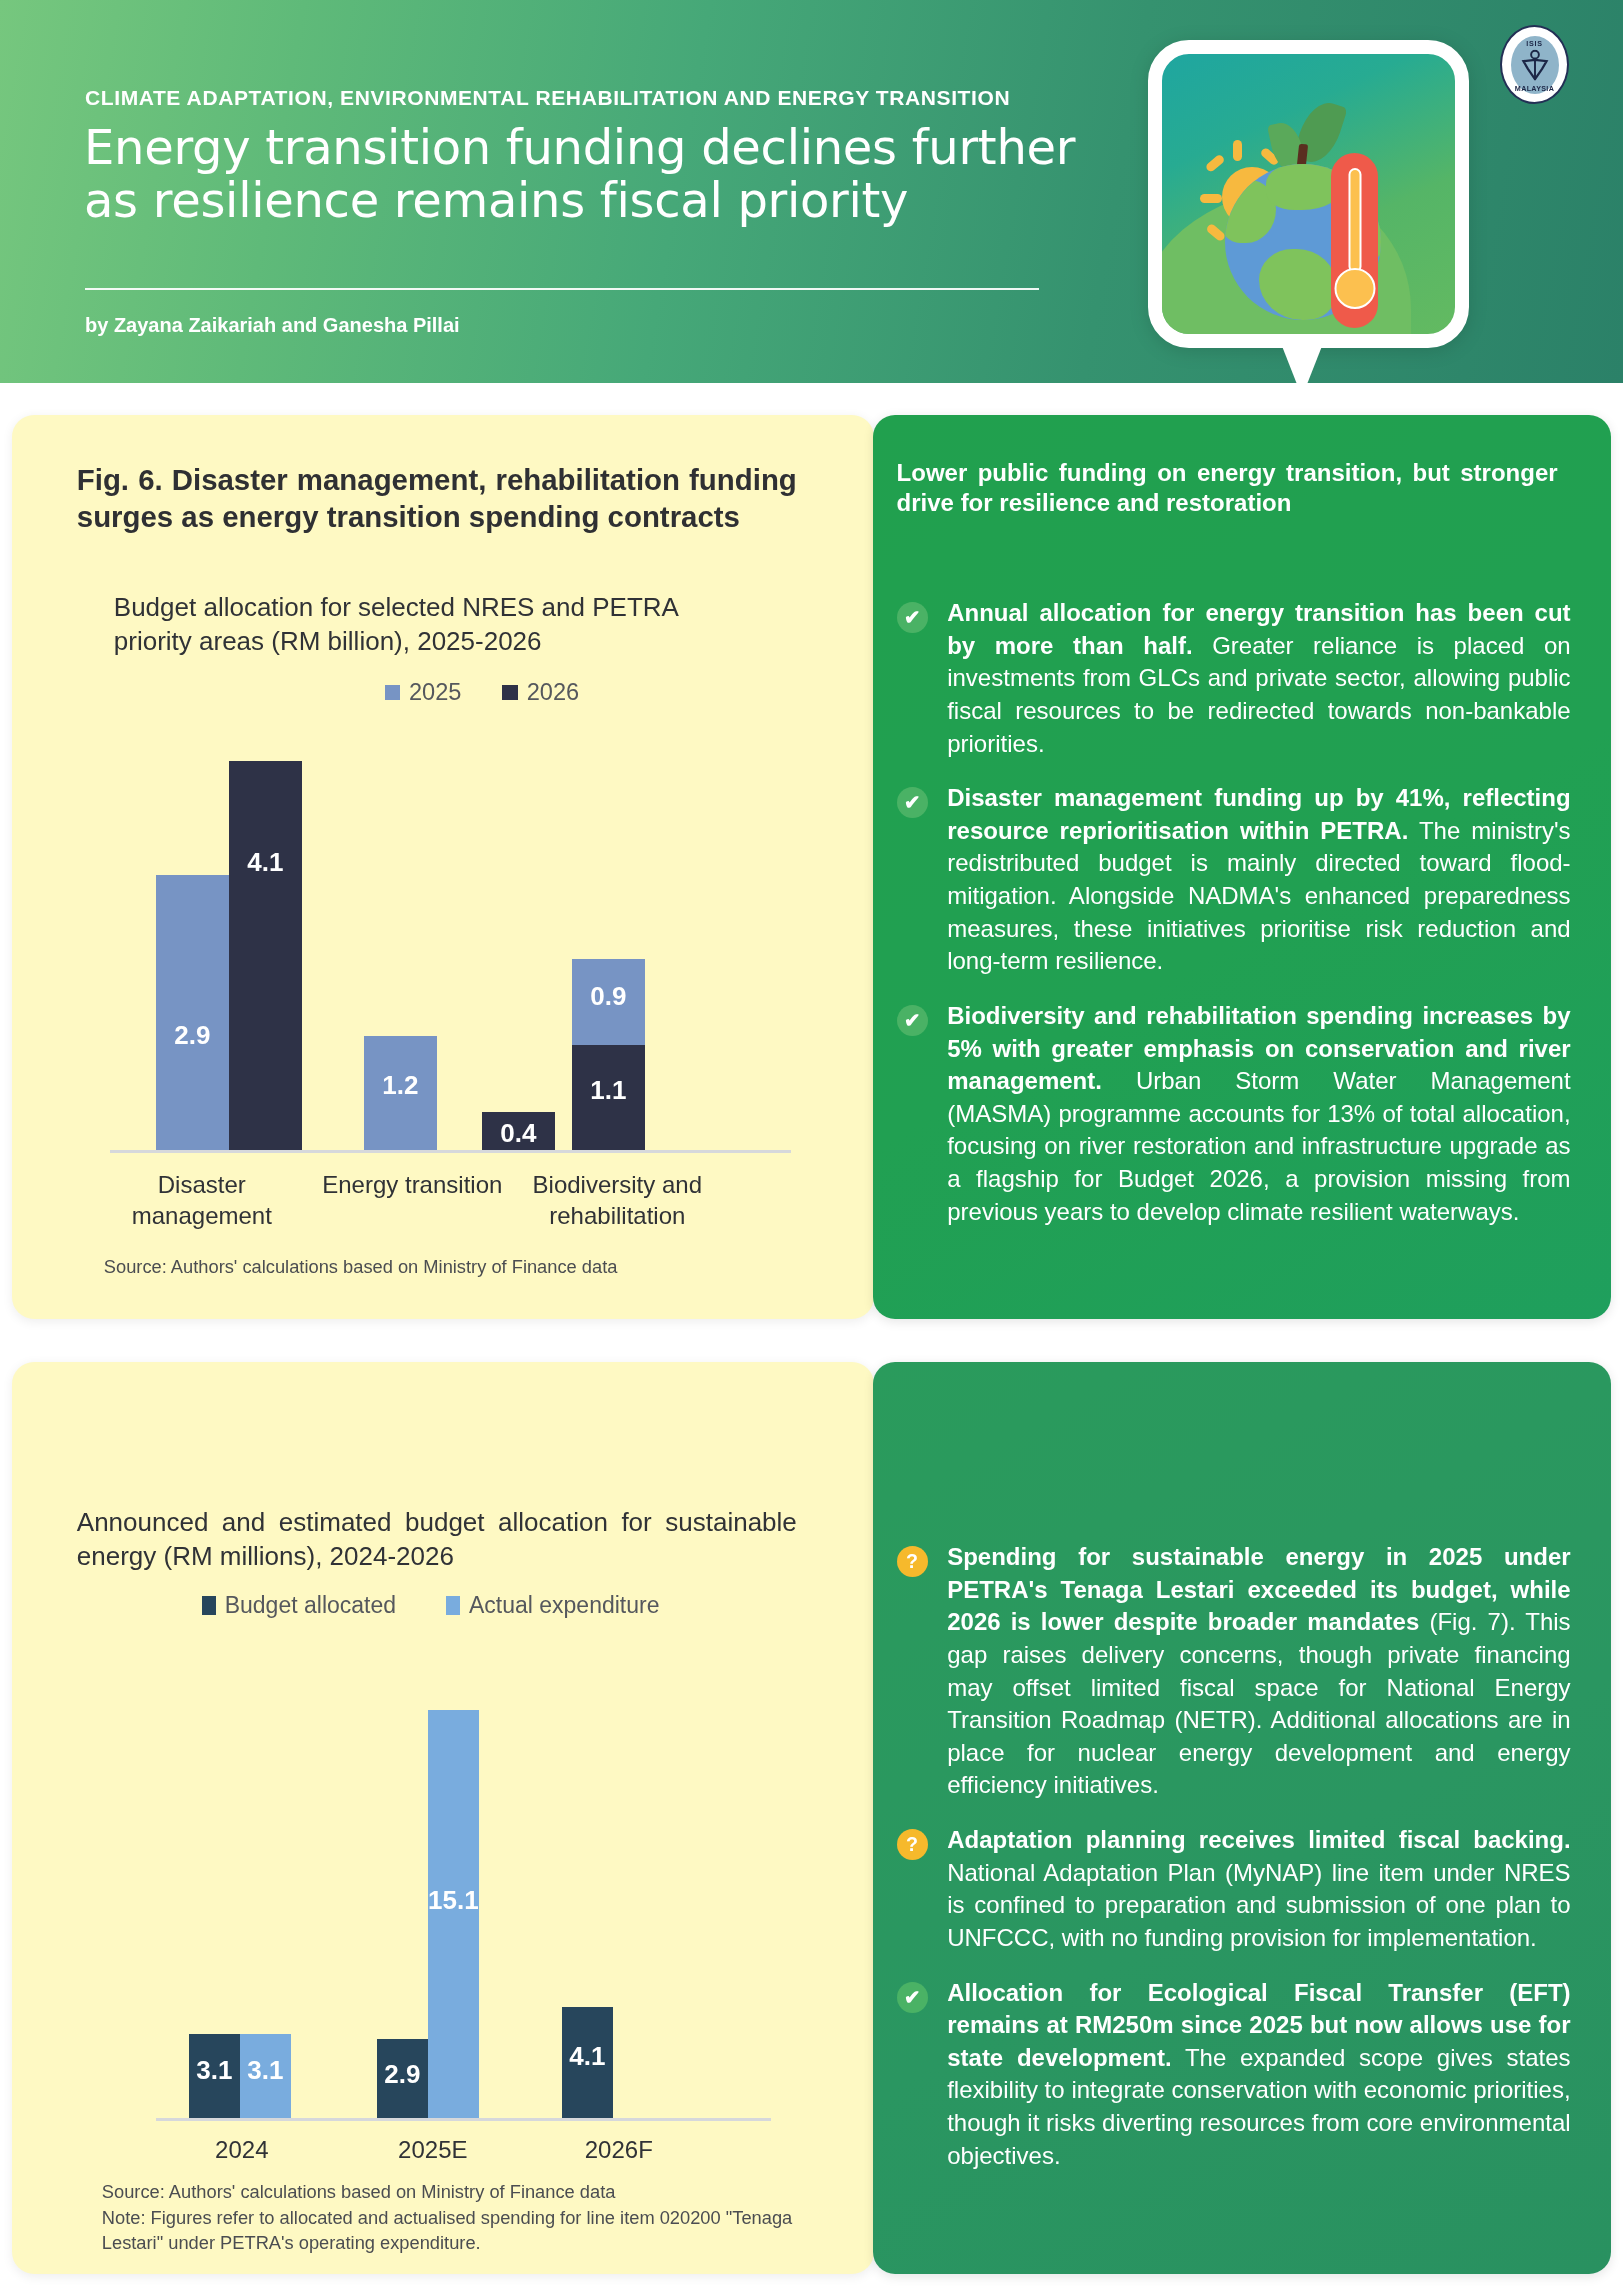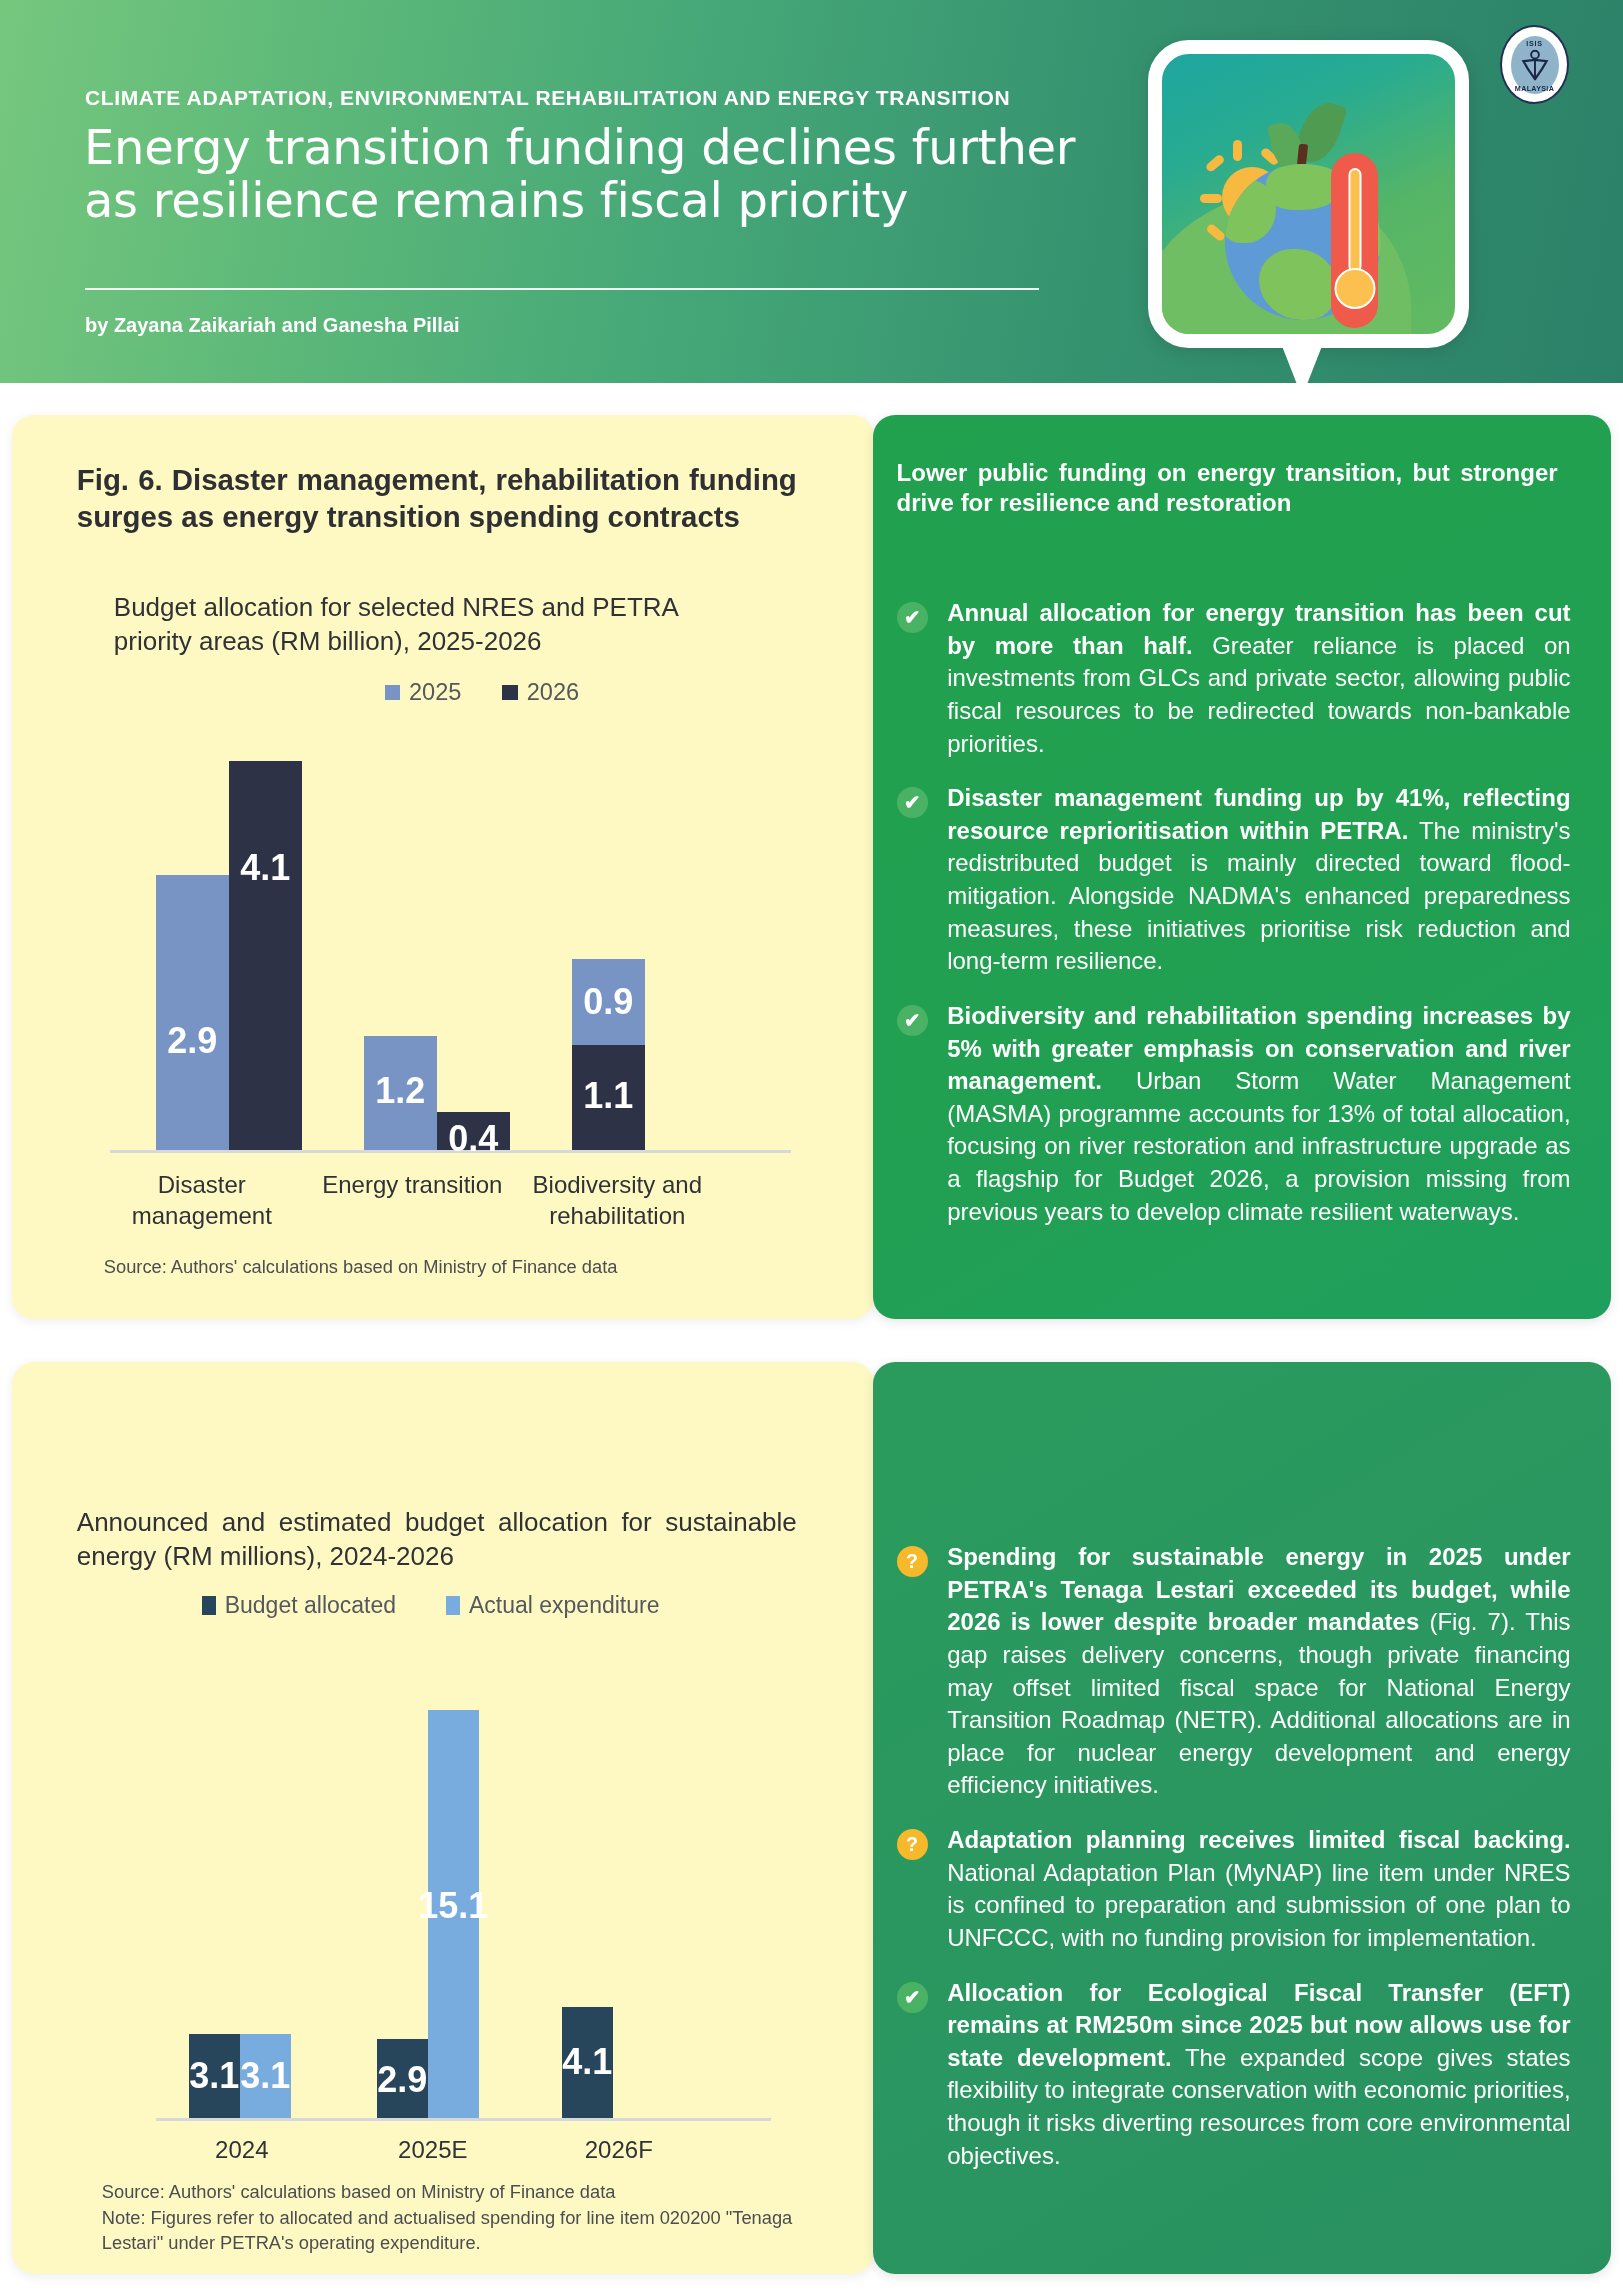--- a/index.html
+++ b/index.html
@@ -126,21 +126,21 @@
   .lg-sw { width:15.7px; height:15.7px; }
   .lg-tx { font-size:23.6px; color:#55585d; font-family:"Liberation Sans", sans-serif; }
 
   
   .plot { position:absolute; }
   .axis { position:absolute; left:0; bottom:0; width:100%; height:2.6px; background:#d6d8db; }
   .group { position:absolute; bottom:2.6px; display:flex; align-items:flex-end; }
   .bar { position:relative; }
   .bar-lab {
     position:absolute; left:50%; transform:translateX(-50%);
-    color:#ffffff; font-weight:bold; font-size:36px;
+    color:#ffffff; font-weight:bold; font-size:26px;
     font-family:"Liberation Sans", sans-serif; white-space:nowrap;
   }
   .cat-lab {
     position:absolute; text-align:center; font-size:24px; color:#303236;
     line-height:1.30; font-family:"Liberation Sans", sans-serif;
   }
 
   
   .gp-head {
     position:absolute; font-size:24px; font-weight:bold; color:#ffffff;
@@ -242,21 +242,21 @@
         </div>
         <div class="bar" style="width:73px; height:389px; background:#2e3247;">
           <span class="bar-lab" style="top:86px;">4.1</span>
         </div>
       </div>
 
       <div class="group" style="left:254px;">
         <div class="bar" style="width:73px; height:114px; background:#7794c4;">
           <span class="bar-lab" style="top:34px;">1.2</span>
         </div>
-        <div class="bar" style="width:73px; height:38px; background:#2e3247;">
+        <div class="bar" style="width:73px; height:38px; background:#2e3247;margin-left:45px;">
           <span class="bar-lab" style="top:5.9px;">0.4</span>
         </div>
       </div>
 
       <div class="group" style="left:462px;flex-direction:column;">
         <div class="bar" style="width:73px; height:86px; background:#7794c4;">
           <span class="bar-lab" style="top:22px;">0.9</span>
         </div>
         <div class="bar" style="width:73px; height:105px; background:#2e3247;">
           <span class="bar-lab" style="top:30px;">1.1</span>

